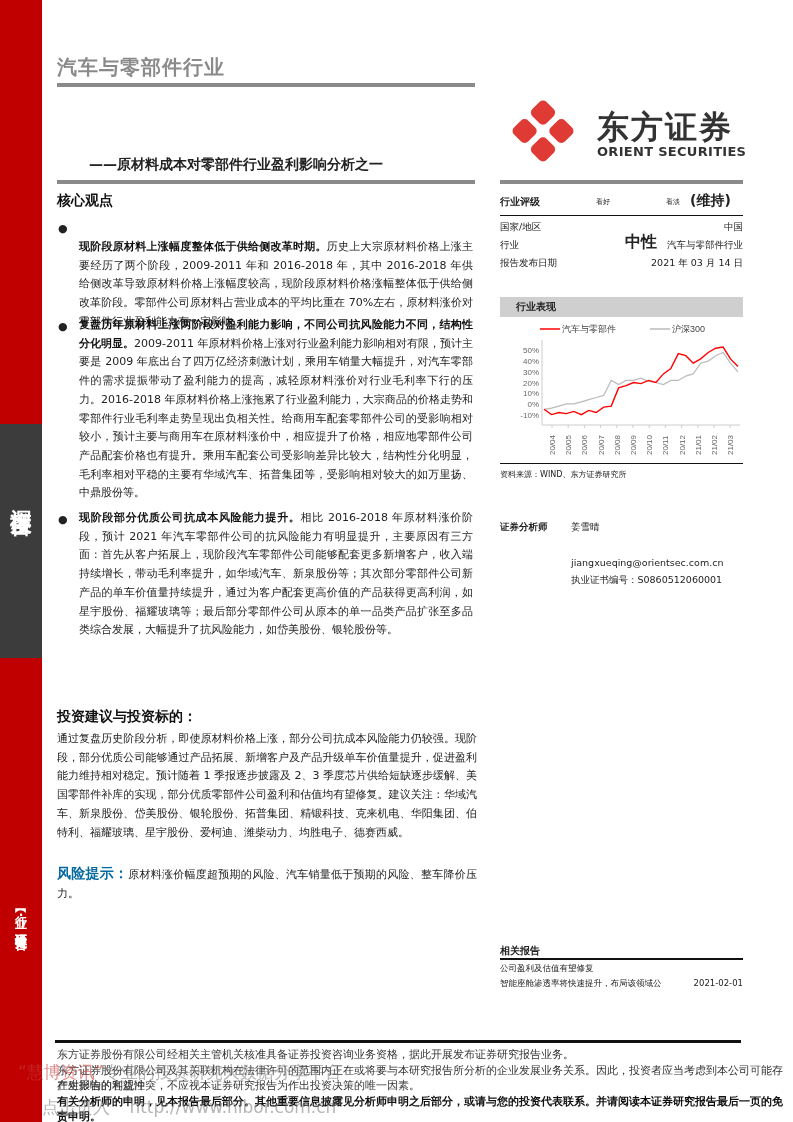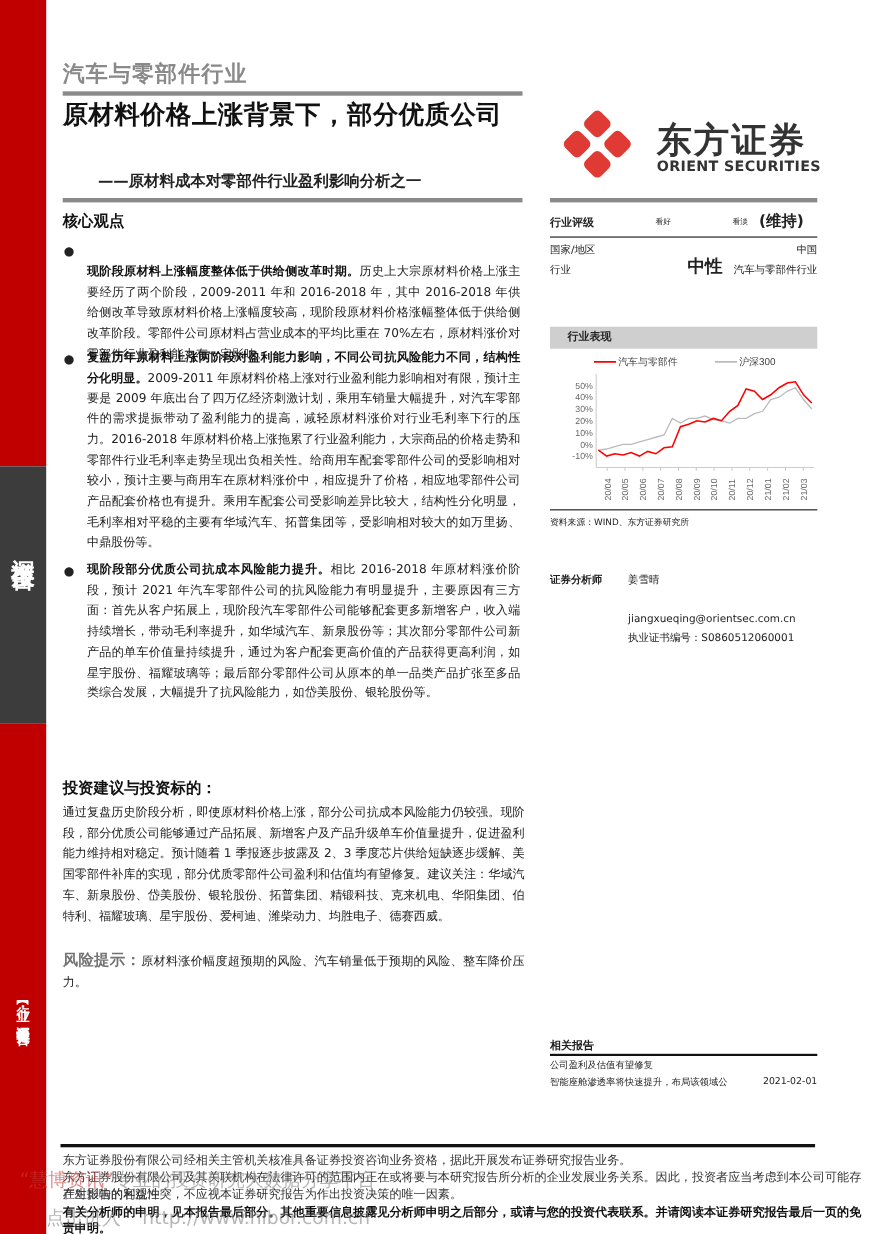--- a/index.html
+++ b/index.html
@@ -41,21 +41,20 @@
 
 <div class="abs side-red-top"></div>
 <div class="abs side-dark"></div>
 <div class="abs side-red-bot"></div>
 <div class="abs side-vert side-deep">深度报告</div>
 <div class="abs side-vert side-cat">【行业·证券研究报告】</div>
 
 <div class="abs industry-label">汽车与零部件行业</div>
 <div class="abs rule-gray" style="left:57px;top:83px;width:418px;"></div>
 <div class="abs title">
-  <div>原材料价格上涨背景下，部分优质公司</div>
 </div>
 <div class="abs subtitle">——原材料成本对零部件行业盈利影响分析之一</div>
 <div class="abs rule-gray" style="left:57px;top:180px;width:418px;"></div>
 
 <div class="abs" style="left:512px;top:100px;width:62px;height:62px;">
   <svg width="62" height="62" viewBox="0 0 62 62">
     <g fill="#e03a35" transform="rotate(45 31 31)">
       <rect x="8" y="8" width="20" height="20" rx="5"></rect>
       <rect x="34" y="8" width="20" height="20" rx="5"></rect>
       <rect x="8" y="34" width="20" height="20" rx="5"></rect>
@@ -76,20 +75,24 @@
 </div>
 <div class="abs" style="left:500px;top:215px;width:243px;height:1px;background:#111;"></div>
 <div class="abs kv" style="left:500px;top:221px;width:243px;">
   <div style="display:flex;justify-content:space-between;height:18px;">
     <span>国家/地区</span>
     <span>中国</span>
   </div>
   <div style="display:flex;justify-content:space-between;height:18px;">
     <span>行业</span>
     <span>汽车与零部件行业</span>
+  </div>
+  <div style="display:flex;justify-content:space-between;height:18px;">
+    <span>报告发布日期</span>
+    <span>2021 年 03 月 14 日</span>
   </div>
 </div>
 
 <div class="abs chart-head">行业表现</div>
 <div class="abs" style="left:500px;top:320px;width:243px;height:150px;">
   <svg width="243" height="150" viewBox="0 0 243 150" id="perf-svg" style="font-family:'Liberation Sans',sans-serif;">
     <g>
       <line x1="40" y1="9" x2="60" y2="9" stroke="#ff0000" stroke-width="1.5"></line>
       <text x="62" y="12" font-size="9" fill="#444" id="leg1">汽车与零部件</text>
       <line x1="150" y1="9" x2="170" y2="9" stroke="#bbbbbb" stroke-width="1.5"></line>
@@ -151,21 +154,21 @@
 
 <div class="bullet" style="top:320px;">●</div>
 <div class="para" style="top:316px;"><b>复盘历年原材料上涨两阶段对盈利能力影响，不同公司抗风险能力不同，结构性分化明显。</b><span>2009-2011 年原材料价格上涨对行业盈利能力影响相对有限，预计主要是 2009 年底出台了四万亿经济刺激计划，乘用车销量大幅提升，对汽车零部件的需求提振带动了盈利能力的提高，减轻原材料涨价对行业毛利率下行的压力。2016-2018 年原材料价格上涨拖累了行业盈利能力，大宗商品的价格走势和零部件行业毛利率走势呈现出负相关性。给商用车配套零部件公司的受影响相对较小，预计主要与商用车在原材料涨价中，相应提升了价格，相应地零部件公司产品配套价格也有提升。乘用车配套公司受影响差异比较大，结构性分化明显，毛利率相对平稳的主要有华域汽车、拓普集团等，受影响相对较大的如万里扬、中鼎股份等。</span></div>
 
 <div class="bullet" style="top:513px;">●</div>
 <div class="para" style="top:509px;"><b>现阶段部分优质公司抗成本风险能力提升。</b><span>相比 2016-2018 年原材料涨价阶段，预计 2021 年汽车零部件公司的抗风险能力有明显提升，主要原因有三方面：首先从客户拓展上，现阶段汽车零部件公司能够配套更多新增客户，收入端持续增长，带动毛利率提升，如华域汽车、新泉股份等；其次部分零部件公司新产品的单车价值量持续提升，通过为客户配套更高价值的产品获得更高利润，如星宇股份、福耀玻璃等；最后部分零部件公司从原本的单一品类产品扩张至多品类综合发展，大幅提升了抗风险能力，如岱美股份、银轮股份等。</span></div>
 
 <div class="abs section-h" style="left:57px;top:708px;">投资建议与投资标的：</div>
 <div class="body-text" style="top:730px;">通过复盘历史阶段分析，即使原材料价格上涨，部分公司抗成本风险能力仍较强。现阶段，部分优质公司能够通过产品拓展、新增客户及产品升级单车价值量提升，促进盈利能力维持相对稳定。预计随着 1 季报逐步披露及 2、3 季度芯片供给短缺逐步缓解、美国零部件补库的实现，部分优质零部件公司盈利和估值均有望修复。建议关注：华域汽车、新泉股份、岱美股份、银轮股份、拓普集团、精锻科技、克来机电、华阳集团、伯特利、福耀玻璃、星宇股份、爱柯迪、潍柴动力、均胜电子、德赛西威。</div>
 
-<div class="body-text" style="top:864px;"><span style="font-size:14px;font-weight:bold;color:#737373;">风险提示：</span><span>原材料涨价幅度超预期的风险、汽车销量低于预期的风险、整车降价压力。</span></div>
+<div class="body-text" style="top:864px;"><span style="font-size:14px;font-weight:bold;color:#0369a1;">风险提示：</span><span>原材料涨价幅度超预期的风险、汽车销量低于预期的风险、整车降价压力。</span></div>
 
 <div class="abs" style="left:500px;top:944px;font-size:10px;font-weight:bold;">相关报告</div>
 <div class="abs" style="left:500px;top:958px;width:243px;height:2px;background:#111;"></div>
 <div class="abs" style="left:500px;top:963px;width:243px;font-size:8.5px;">
   <div style="display:flex;justify-content:space-between;height:15px;">
     <span>公司盈利及估值有望修复</span>
     <span></span>
   </div>
   <div style="display:flex;justify-content:space-between;height:15px;">
     <span>智能座舱渗透率将快速提升，布局该领域公</span>

